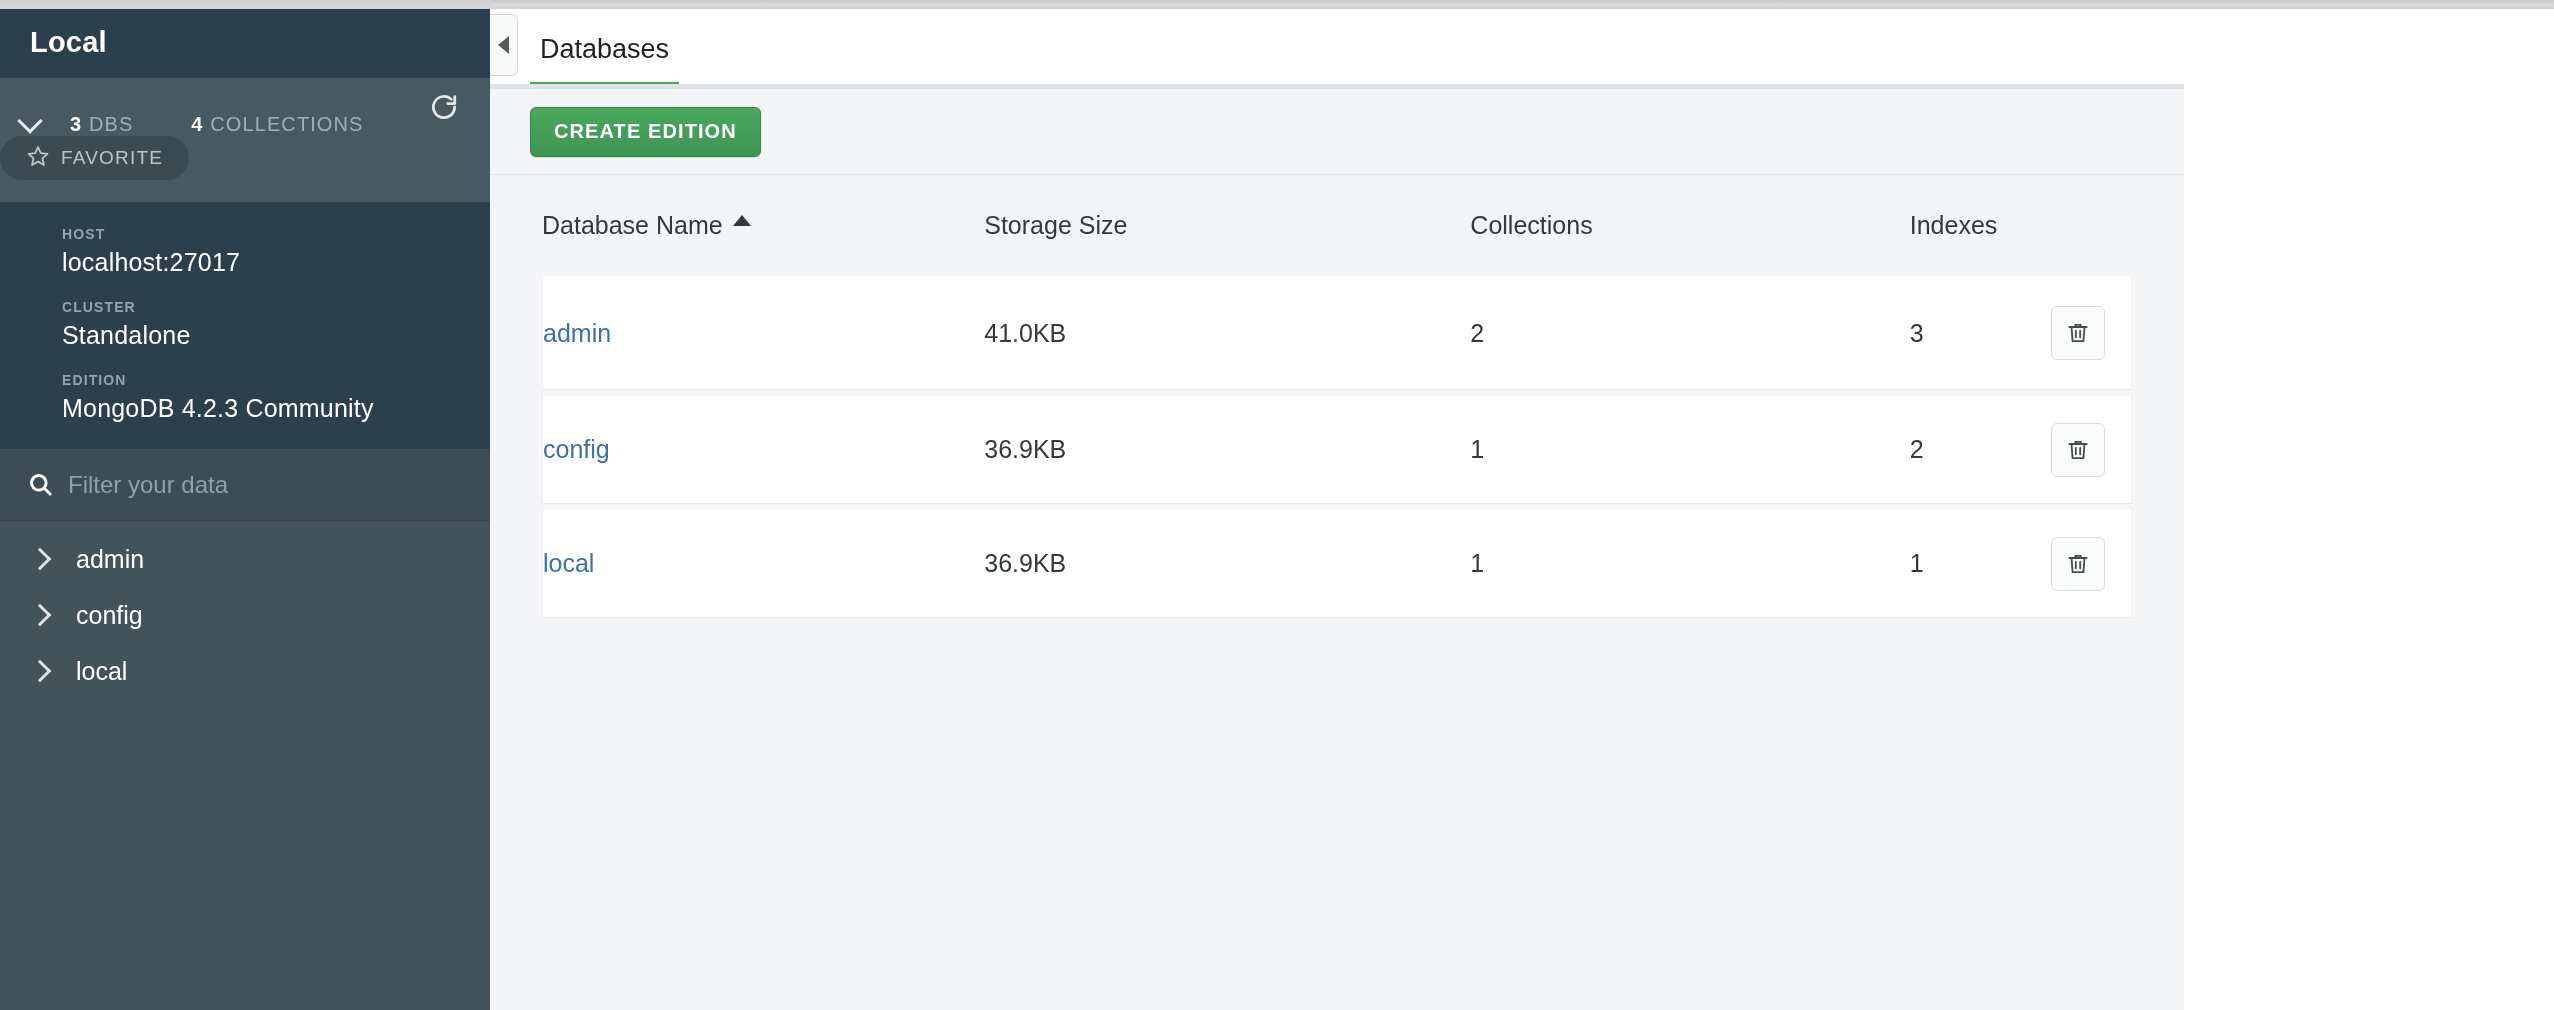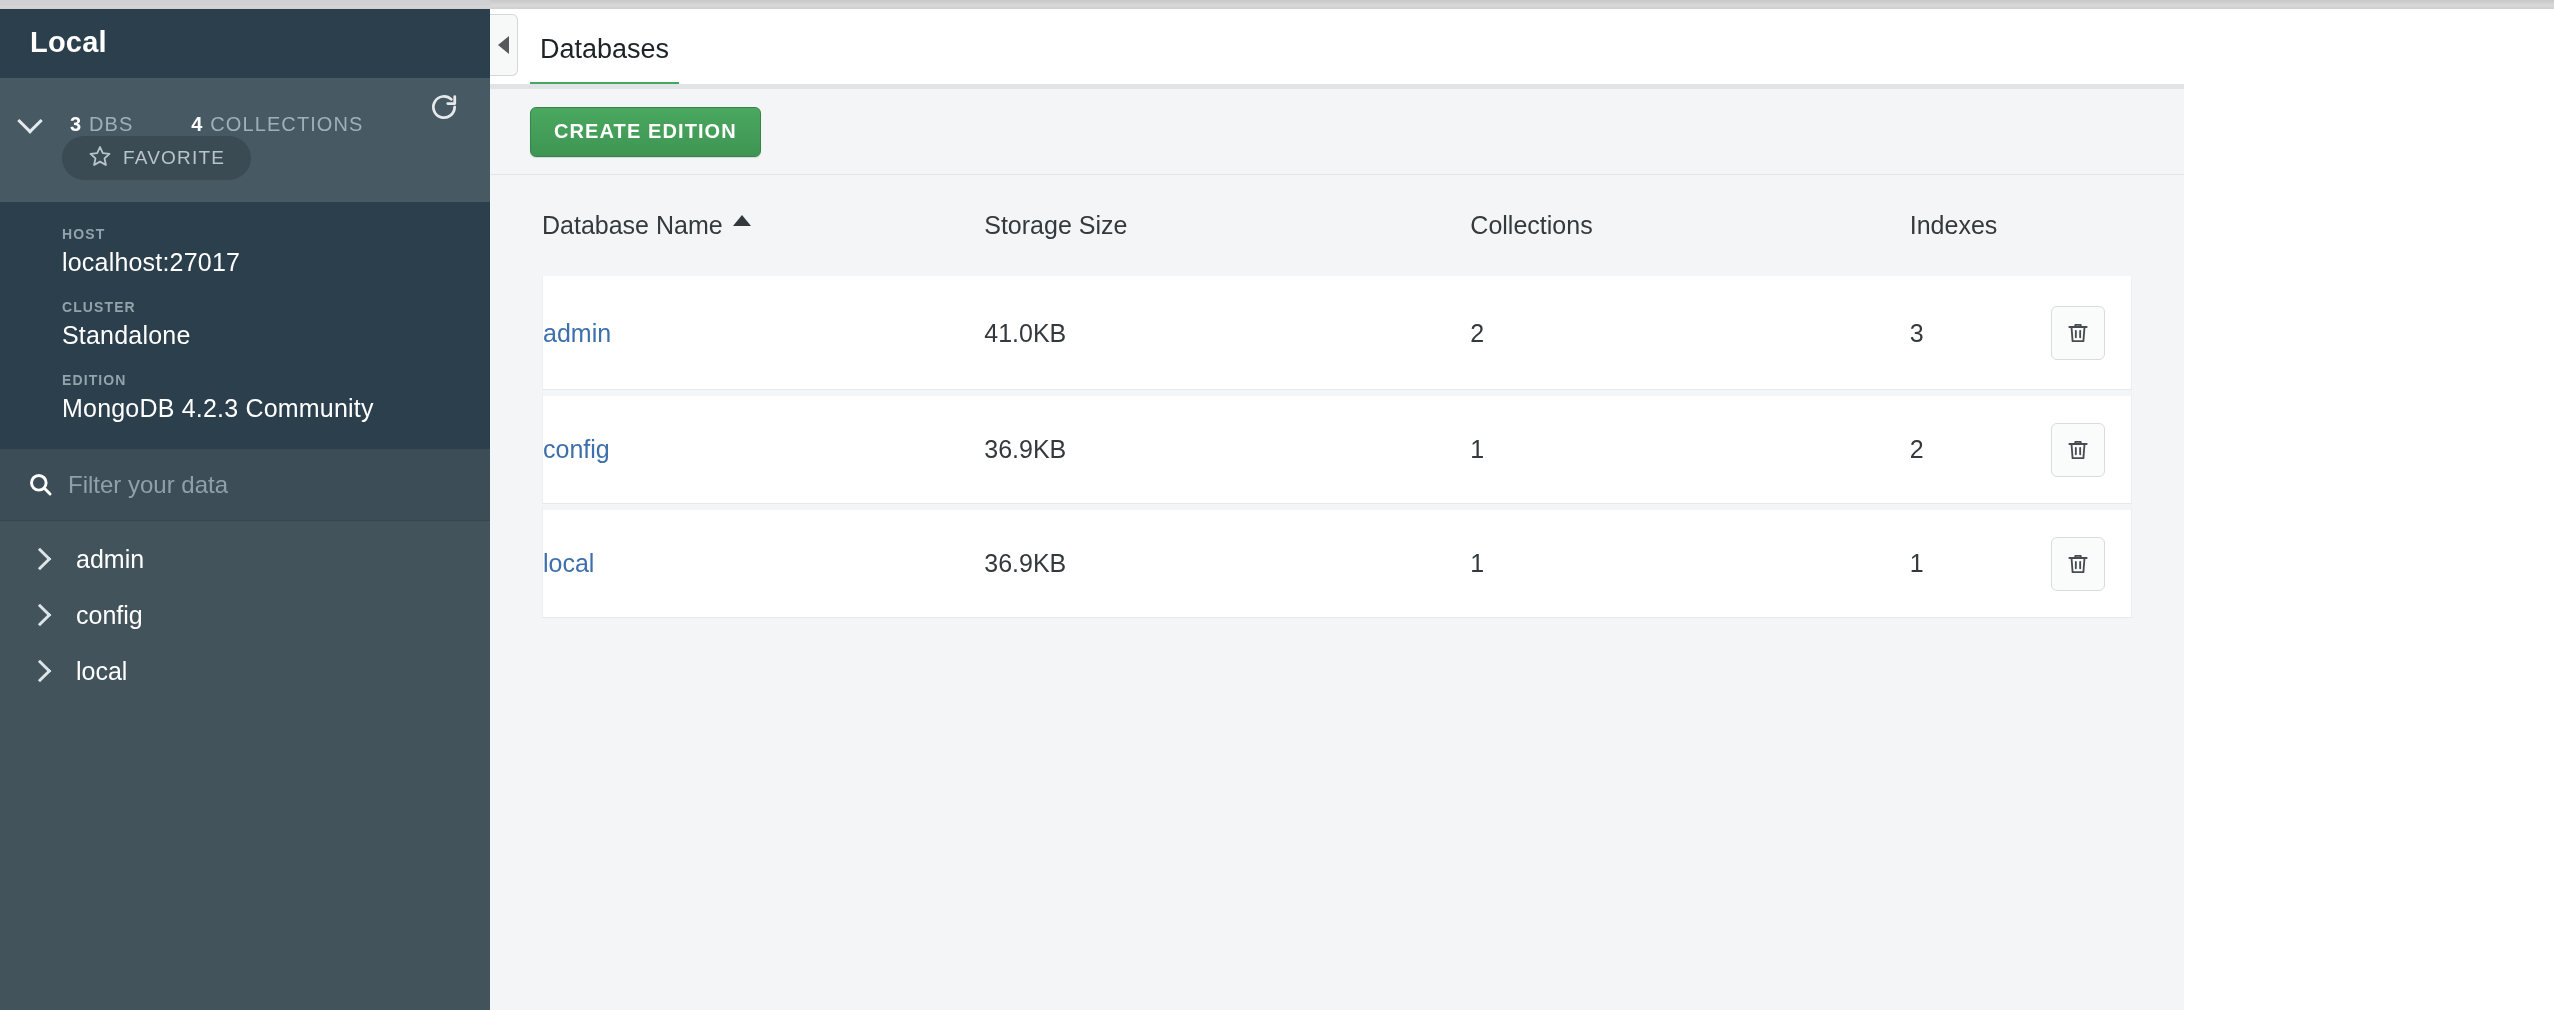--- a/index.html
+++ b/index.html
@@ -51,21 +51,21 @@
     transform: rotate(-45deg);
   }
   .stat { color: #9fb0b9; font-size: 20px; letter-spacing: 1.1px; }
   .stat b { color: #ffffff; font-weight: bold; }
   .stat.collections { margin-left: 58px; }
   .refresh-btn {
     position: absolute; right: 26px; top: 50%; transform: translateY(-50%);
     width: 40px; height: 40px; display: flex; align-items: center; justify-content: center;
     cursor: pointer;
   }
-  .fav-row { padding-left: 62px; }
+  .fav-row { }
   .fav-pill {
     display: inline-flex; align-items: center; gap: 11px;
     background: #3b4b54; border-radius: 24px;
     height: 44px; padding: 0 26px; cursor: pointer;
   }
   .fav-pill .star { display: block; }
   .fav-pill .lbl { color: #b9c5cb; font-size: 19px; letter-spacing: 1.2px; }
 
   .sb-info { background: #2c3f4c; padding: 24px 0 26px 62px; }
   .info-group { margin-bottom: 22px; }

